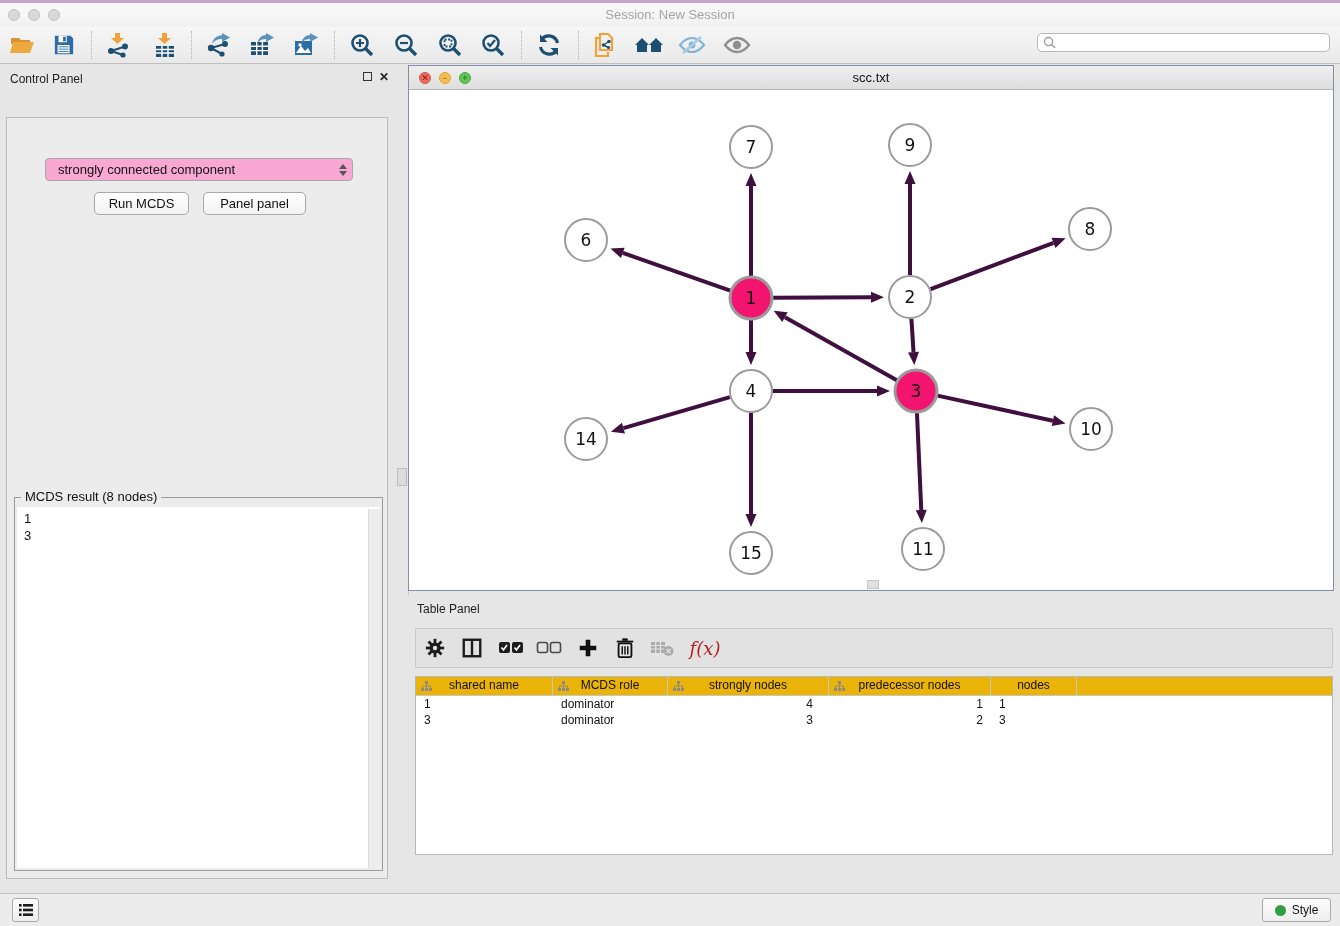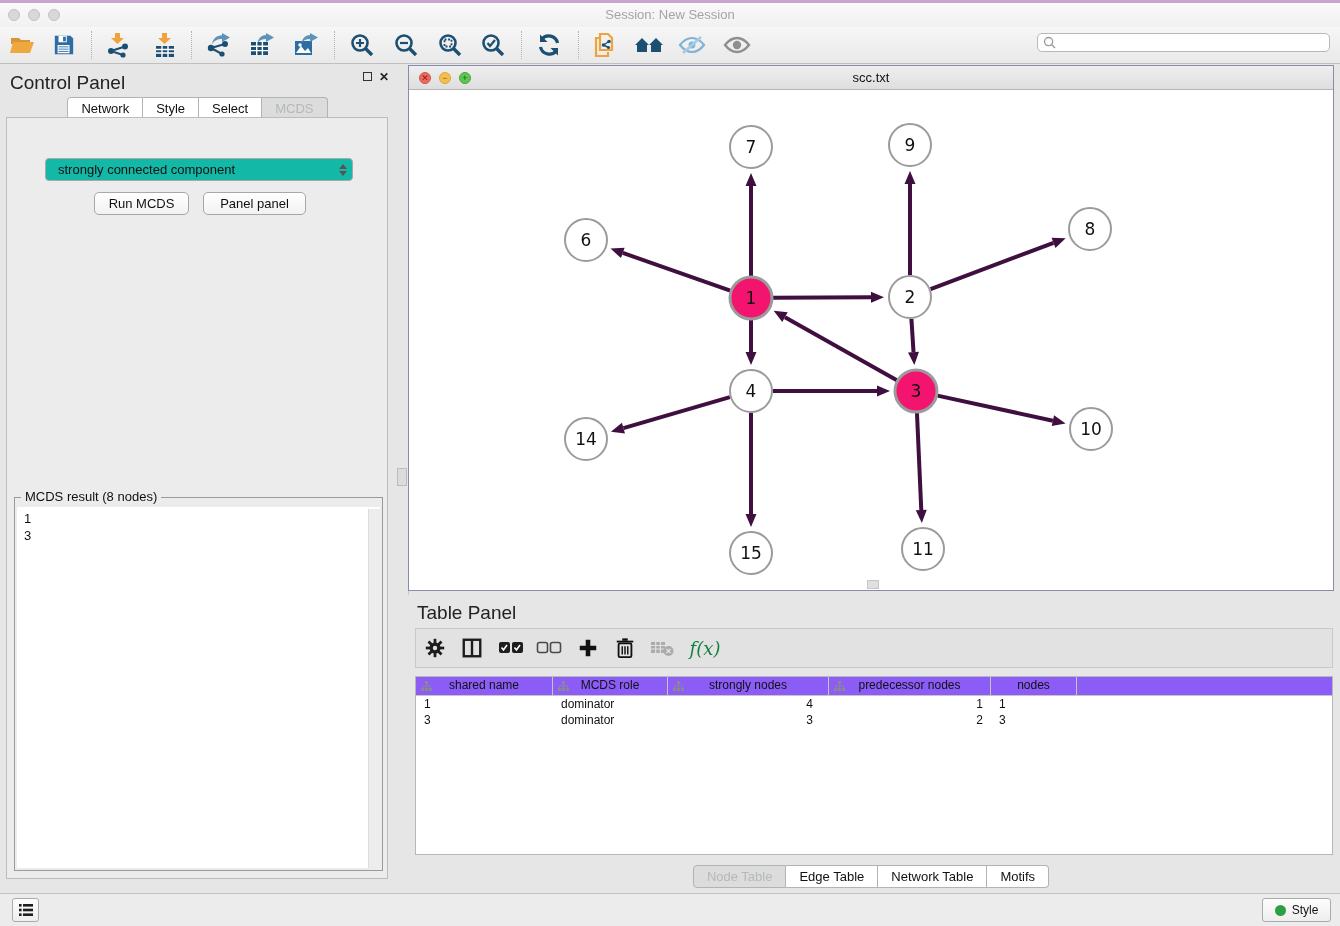--- a/index.html
+++ b/index.html
@@ -11,31 +11,31 @@
   .tl-dot{position:absolute;top:9px;width:12px;height:12px;border-radius:50%;background:#d8d8d8;border:1px solid #c2c2c2;box-sizing:border-box;}
   .win-title{position:absolute;left:0;top:7px;width:100%;text-align:center;font-size:13px;color:#a4a4a4;}
   
   .toolbar{left:0;top:27px;width:1340px;height:36px;background:linear-gradient(#f6f6f6,#e9e9e9);border-bottom:1px solid #bfbfbf;}
   .tbtn{position:absolute;top:2px;width:32px;height:32px;display:flex;align-items:center;justify-content:center;cursor:pointer;}
   .tsep{position:absolute;top:4px;height:28px;border-left:1px dotted #b2b2b2;}
   .searchbox{position:absolute;left:1037px;top:6px;width:293px;height:19px;background:#fff;border:1px solid #b8b8b8;border-radius:5px;display:flex;align-items:center;padding-left:5px;box-sizing:border-box;}
   .searchbox input{border:none;outline:none;flex:1;font-size:12px;font-family:"Liberation Sans",sans-serif;background:transparent;}
   
   .cpanel{left:0;top:65px;width:395px;height:816px;background:#e6e6e6;}
-  .panel-head-title{position:absolute;left:10px;top:7px;font-size:19px;color:#222;}
+  .panel-head-title{position:absolute;left:10px;top:7px;font-size:12px;color:#222;}
   .panel-ico{position:absolute;top:6px;width:12px;height:12px;font-size:12px;line-height:12px;color:#222;text-align:center;cursor:pointer;}
   .float-ico{border:1.5px solid #333;width:9px;height:9px;box-sizing:border-box;margin-top:1px;}
   .tabsrow{position:absolute;left:0;top:32px;width:100%;display:flex;justify-content:center;}
   .tab{font-size:13px;padding:3px 13px;background:#fff;border:1px solid #b3b3b3;border-left:none;color:#111;cursor:pointer;}
   .tab:first-child{border-left:1px solid #b3b3b3;border-radius:4px 0 0 4px;}
   .tab:last-child{border-radius:0 4px 4px 0;}
   .tab.sel{background:#dcdcdc;color:#b4bab8;}
   .cbody{position:absolute;left:6px;top:52px;width:382px;height:762px;background:#ececec;border:1px solid #bcbcbc;box-sizing:border-box;}
   .opt-label{position:absolute;left:0;top:72px;width:100%;text-align:center;font-size:13px;color:#111;}
-  .combo{position:absolute;left:45px;top:93px;width:308px;height:23px;background:#14b8a6;border:1px solid #a8a8a8;border-radius:4px;box-sizing:border-box;display:flex;align-items:center;cursor:pointer;}
+  .combo{position:absolute;left:45px;top:93px;width:308px;height:23px;background:#f9a8d4;border:1px solid #a8a8a8;border-radius:4px;box-sizing:border-box;display:flex;align-items:center;cursor:pointer;}
   .combo .val{flex:1;font-size:13px;padding-left:12px;color:#111;}
   .stepper{width:18px;height:100%;display:flex;flex-direction:column;align-items:center;justify-content:center;gap:2px;}
   .stepper i{width:0;height:0;border-left:4px solid transparent;border-right:4px solid transparent;}
   .stepper .up{border-bottom:5px solid #555;}
   .stepper .dn{border-top:5px solid #555;}
   .cbtn{position:absolute;top:127px;height:23px;background:linear-gradient(#ffffff,#f2f2f2);border:1px solid #a8a8a8;border-radius:5px;font-size:13px;color:#111;display:flex;align-items:center;justify-content:center;box-sizing:border-box;cursor:pointer;}
   .groupbox{position:absolute;left:14px;top:432px;width:369px;height:374px;border:1px solid #9a9a9a;box-sizing:border-box;}
   .groupbox .legend{position:absolute;left:6px;top:-9px;background:#ececec;padding:0 4px;font-size:13px;color:#111;}
   .resultarea{position:absolute;left:2px;top:9px;right:2px;bottom:2px;background:#fff;}
   .resulttext{position:absolute;left:7px;top:3px;font-size:13px;color:#111;white-space:pre;line-height:17px;}
@@ -47,23 +47,23 @@
   .netwin{left:408px;top:65px;width:926px;height:526px;border:1px solid #868cab;box-sizing:border-box;background:#fff;}
   .netbar{position:absolute;left:0;top:0;width:100%;height:24px;background:linear-gradient(#efefef,#dedede);border-bottom:1px solid #b5b5b5;box-sizing:border-box;}
   .light{position:absolute;top:6px;width:12px;height:12px;border-radius:50%;box-sizing:border-box;font-size:9px;line-height:11px;text-align:center;cursor:pointer;}
   .net-title{position:absolute;left:0;top:4px;width:100%;text-align:center;font-size:13px;color:#111;}
   .netcanvas{position:absolute;left:0;top:24px;width:924px;height:500px;background:#fff;}
   .hgrip{position:absolute;left:458px;bottom:1px;width:10px;height:7px;background:#e0e0e0;border:1px solid #c6c6c6;}
   
   .tpanel{left:408px;top:595px;width:926px;height:298px;background:#e6e6e6;}
   .ttoolbar{position:absolute;left:7px;top:33px;width:918px;height:40px;background:#e2e2e2;border:1px solid #c9c9c9;box-sizing:border-box;}
   .ttbtn{position:absolute;top:5px;width:30px;height:30px;display:flex;align-items:center;justify-content:center;cursor:pointer;}
-  .fx{font-family:"DejaVu Serif",serif;font-style:italic;font-size:18px;color:#15803d;}
+  .fx{font-family:"DejaVu Serif",serif;font-style:italic;font-size:18px;color:#b91c1c;}
   .tablebox{position:absolute;left:7px;top:81px;width:918px;height:179px;background:#fff;border:1px solid #b8b8b8;box-sizing:border-box;overflow:hidden;}
-  .thead{display:flex;height:18px;background:#8b5cf6;border-bottom:1px solid #c6c6c6;}
+  .thead{display:flex;height:18px;background:#eab308;border-bottom:1px solid #c6c6c6;}
   .th{position:relative;box-sizing:border-box;border-right:1px solid #c6c6c6;font-size:12px;color:#111;text-align:center;line-height:17px;}
   .th .hicon{position:absolute;left:5px;top:3px;}
   .trow{display:flex;height:16px;}
   .td{box-sizing:border-box;font-size:12px;color:#111;line-height:16px;padding:0 8px;white-space:nowrap;}
   .bottabs{position:absolute;left:0;top:270px;width:100%;display:flex;justify-content:center;}
   
   .statusbar{left:0;top:893px;width:1340px;height:33px;background:#ececec;border-top:1px solid #c2c2c2;box-sizing:border-box;}
   .sbtn{position:absolute;top:4px;height:24px;background:linear-gradient(#fdfdfd,#eeeeee);border:1px solid #ababab;border-radius:3px;display:flex;align-items:center;justify-content:center;box-sizing:border-box;cursor:pointer;}
   .memdot{width:11px;height:11px;border-radius:50%;background:#2f9e44;margin-right:6px;}
   .memlabel{font-size:12px;color:#111;}
@@ -223,26 +223,20 @@
       <line x1="9.2" y1="9.2" x2="13" y2="13" stroke="#9a9a9a" stroke-width="1.4"></line>
     </svg>
     <input type="text" placeholder="" style="">
   </div>
 </div>
 
 <div class="abs cpanel">
   <div class="panel-head-title">Control Panel</div>
   <div class="panel-ico float-ico" style="left:363px"></div>
   <div class="panel-ico" style="left:378px;font-weight:bold">✕</div>
-  <div class="tabsrow" id="control-tabs">
-      <div class="tab">Network</div>
-      <div class="tab">Style</div>
-      <div class="tab">Select</div>
-      <div class="tab sel">MCDS</div>
-    </div>
   <div class="cbody"></div>
   <div class="combo">
     <div class="val">strongly connected component</div>
     <div class="stepper">
         <i class="up"></i>
         <i class="dn"></i>
       </div>
   </div>
   <div class="cbtn" style="left:94px;width:95px">Run MCDS</div>
   <div class="cbtn" style="left:203px;width:103px">Panel panel</div>
@@ -437,26 +431,20 @@
         </div>
         <div class="trow">
           <div class="td" style="width: 137px; text-align: left;">3</div>
           <div class="td" style="width: 115px; text-align: left;">dominator</div>
           <div class="td" style="width: 161px; text-align: right; padding-right: 16px;">3</div>
           <div class="td" style="width: 162px; text-align: right; padding-right: 8px;">2</div>
           <div class="td" style="width: 86px; text-align: left;">3</div>
         </div>
       </div>
   </div>
-  <div class="bottabs" id="table-tabs">
-      <div class="tab sel">Node Table</div>
-      <div class="tab">Edge Table</div>
-      <div class="tab">Network Table</div>
-      <div class="tab">Motifs</div>
-    </div>
 </div>
 
 <div class="abs statusbar">
   <div class="sbtn" style="left:12px;width:27px">
     <svg width="16" height="14" viewBox="0 0 16 14">
       <g fill="#1d1d1d">
         <rect x="1" y="1" width="2.6" height="2.6"></rect>
           <rect x="5" y="1" width="10" height="2.6"></rect>
         <rect x="1" y="5.7" width="2.6" height="2.6"></rect>
           <rect x="5" y="5.7" width="10" height="2.6"></rect>

